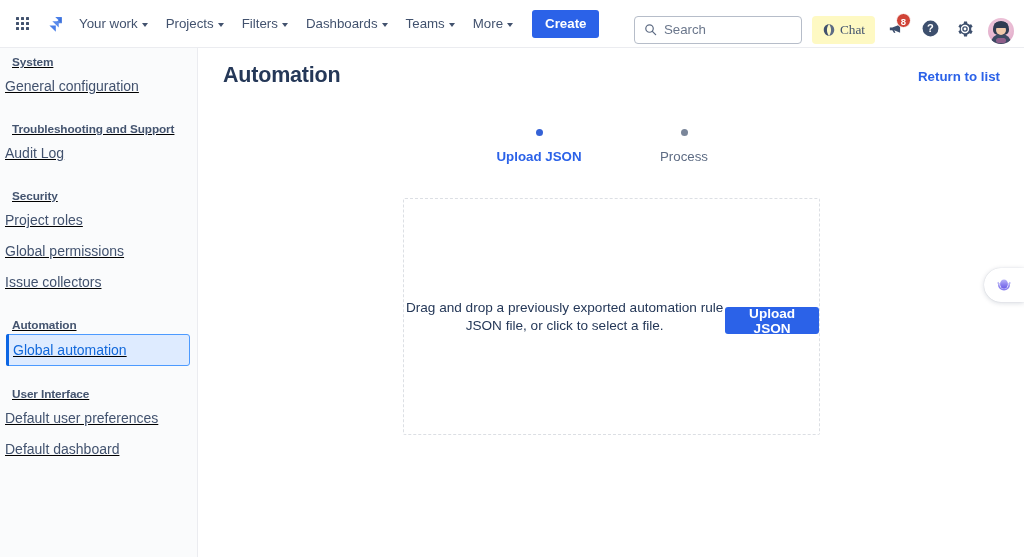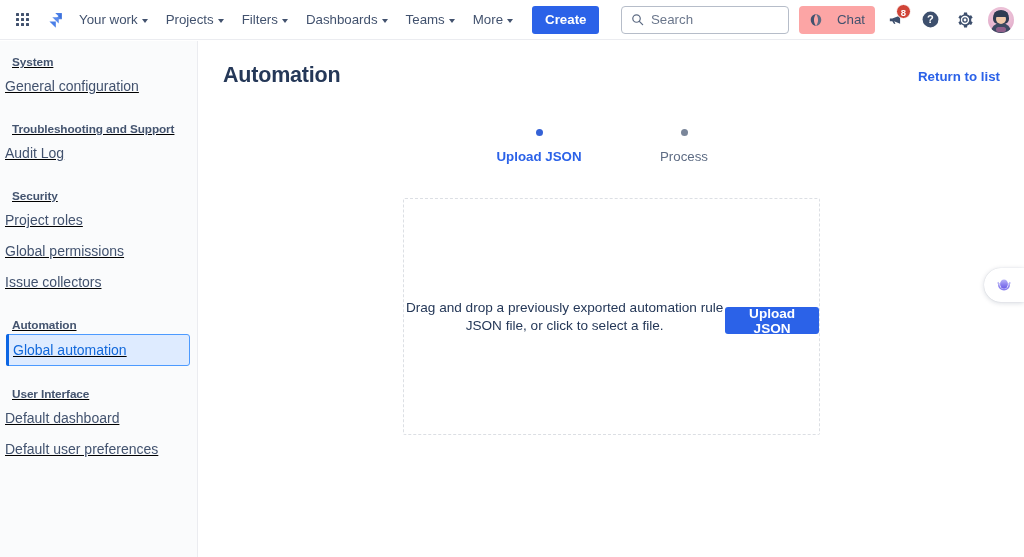--- a/index.html
+++ b/index.html
@@ -7,21 +7,21 @@
     width: 1024px; height: 557px;
     font-family: "Liberation Sans", sans-serif;
     background: #ffffff;
     overflow: hidden;
     -webkit-font-smoothing: antialiased;
   }
 
   
   #topnav {
     position: absolute; top: 0; left: 0;
-    width: 1024px; height: 40px;
+    width: 1024px; height: 48px;
     background: #ffffff;
     border-bottom: 1px solid #ebecf0;
     display: flex; align-items: center;
     z-index: 30;
   }
   .nav-left { display: flex; align-items: center; height: 40px; }
 
   .appswitcher {
     width: 28px; height: 28px; margin-left: 8px;
     display: flex; align-items: center; justify-content: center;
@@ -50,39 +50,40 @@
 
   .create-btn {
     background: #2b62e8; color: #fff;
     font-size: 13.3px; font-weight: 600;
     height: 28px; padding: 0 13px; margin-left: 10px;
     border: none; border-radius: 3px; cursor: pointer;
     display: flex; align-items: center;
   }
 
   .nav-right {
-    margin-left: auto; display: flex; align-items: center;
+    margin-left: auto; display: flex; align-items: flex-end;
     height: 40px; padding-right: 10px; gap: 2px;
   }
 
   .searchbox {
     display: flex; align-items: center; gap: 7px;
     width: 168px; height: 28px; padding: 0 9px;
     border: 1px solid #b6bdc9; border-radius: 4px;
     background: #fff; color: #5e6c84; font-size: 13.3px;
     cursor: text;
   }
   .searchbox .txt { color:#6b778c; }
 
   .chat-btn {
-    display:flex; align-items:center; gap:14px;
+    display:flex; align-items:center; gap:4px;
     height: 28px; padding: 0 10px; margin-left: 8px;
-    background: #fca5a5; border-radius: 4px;
+    background: #fef9c3; border-radius: 4px;
     font-size: 13.3px; color: #42526e; font-weight: 500;
     cursor: pointer;
+    font-family: Liberation Serif, serif;
   }
 
   .iconbtn {
     position: relative;
     width: 30px; height: 30px; margin-left: 3px;
     display:flex; align-items:center; justify-content:center;
     border-radius: 50%; cursor: pointer;
   }
   .badge {
     position: absolute; top: -1px; right: -1px;
@@ -334,22 +335,22 @@
 
   <div class="side-section">Security</div>
   <div class="side-link">Project roles</div>
   <div class="side-link">Global permissions</div>
   <div class="side-link">Issue collectors</div>
 
   <div class="side-section">Automation</div>
   <div class="side-link selected">Global automation</div>
 
   <div class="side-section">User Interface</div>
+  <div class="side-link">Default user preferences</div>
   <div class="side-link">Default dashboard</div>
-  <div class="side-link">Default user preferences</div>
 </div>
 
 <div id="main">
 
   <h1 id="page-title">Automation</h1>
   <a id="return-link">Return to list</a>
 
   <div id="stepper">
     <div class="step active">
       <span class="dot"></span>

